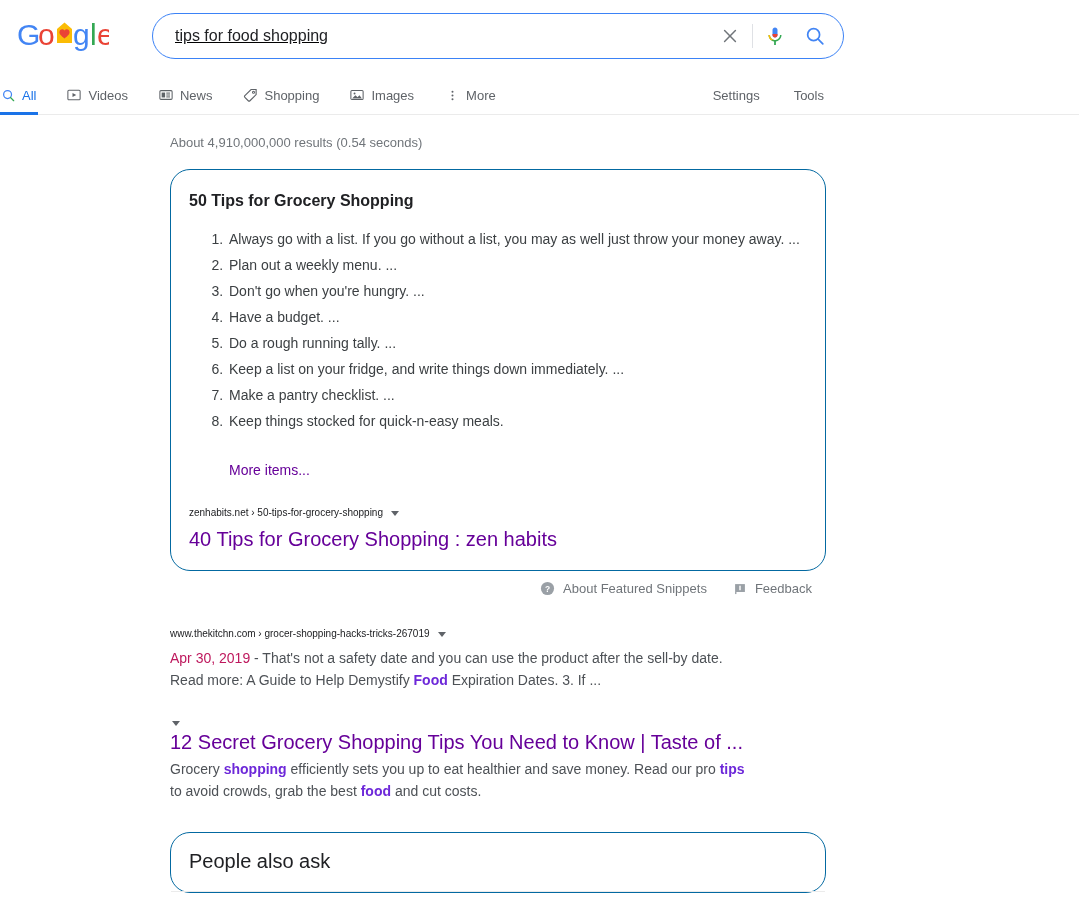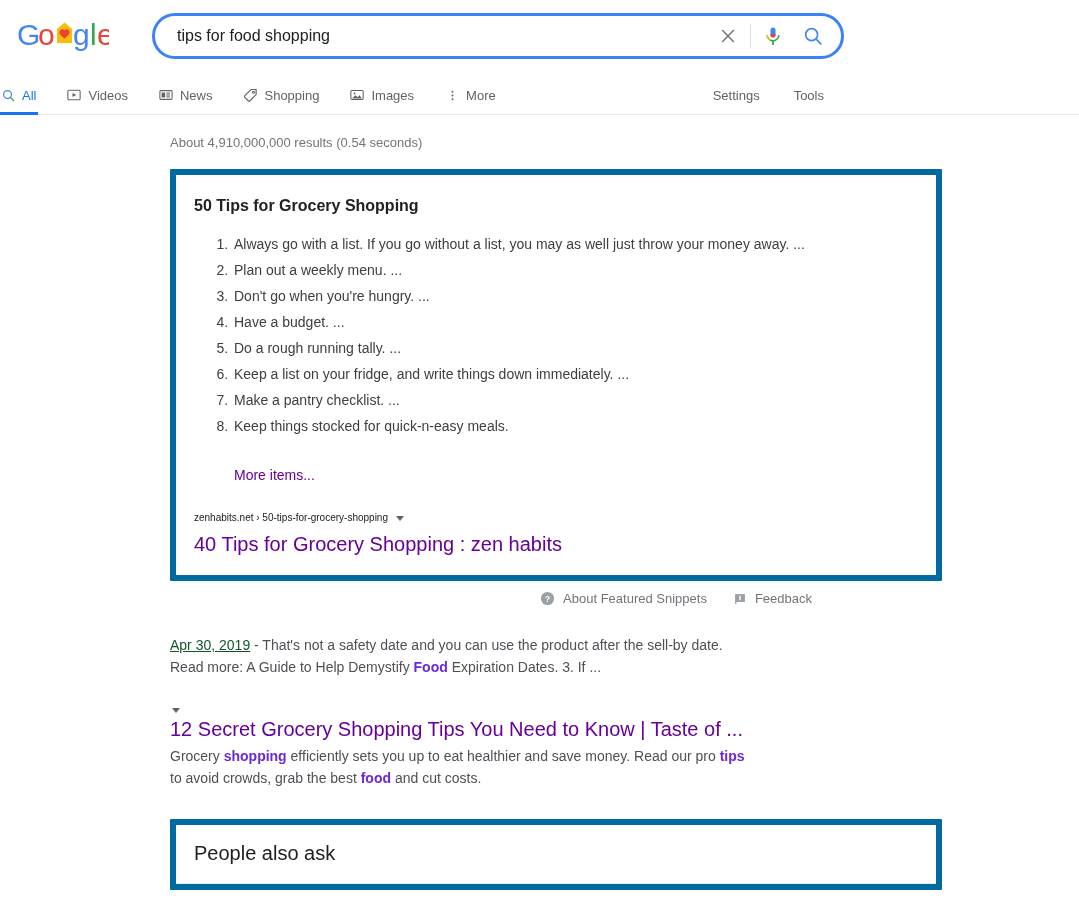--- a/index.html
+++ b/index.html
@@ -25,26 +25,27 @@
     height: 38px;
     display: flex;
     align-items: center;
   }
   .logo svg { display: block; }
 
   .searchbar {
     position: absolute;
     left: 152px; top: 13px;
     width: 692px; height: 46px;
-    border: 3px solid #3b82f6;
+    border: 1px solid #3b82f6;
     border-radius: 24px;
     background: #fff;
     display: flex;
     align-items: center;
     padding: 0 8px 0 20px;
+    text-decoration: underline;
   }
   .search-input {
     flex: 1;
     border: none;
     outline: none;
     font-size: 16px;
     color: #202124;
     font-family: "Liberation Sans", sans-serif;
     background: transparent;
     height: 28px;
@@ -119,23 +120,23 @@
     padding-left: 170px;
   }
   .stats {
     font-size: 13px;
     color: #70757a;
     padding-top: 20px;
     line-height: 16px;
   }
 
   .card {
-    width: 772px;
-    border: 6px solid #0369a1;
-    border-radius: 1px;
+    width: 656px;
+    border: 1px solid #0369a1;
+    border-radius: 20px;
     background: #fff;
     box-shadow: none;
   }
 
   
   .fs {
     margin-top: 18px;
     padding: 20px 18px 18px 18px;
   }
   .fs-title {
@@ -195,21 +196,21 @@
     cursor: pointer;
   }
   .res-title.visited { color: #609; }
   .res-desc {
     font-size: 14px;
     line-height: 22px;
     color: #4d5156;
     margin-top: 3px;
     width: 588px;
   }
-  .res-desc .date { color: #14532d; text-decoration: underline; }
+  .res-desc .date { color: #be185d; }
   .res-desc b { font-weight: bold; color: #6d28d9; }
 
   .fs-foot {
     width: 656px;
     display: flex;
     justify-content: flex-end;
     align-items: center;
     gap: 26px;
     margin-top: 10px;
     padding-right: 14px;
@@ -404,20 +405,24 @@
       <svg width="14" height="14" viewBox="0 0 16 16">
         <rect x="2.4" y="2.4" width="11.2" height="9" fill="#9aa0a6"></rect>
         <rect x="7.2" y="4.2" width="1.6" height="5.2" fill="#fff"></rect>
         <rect x="2.4" y="11.4" width="1.5" height="2.4" fill="#9aa0a6"></rect>
       </svg>
       <span>Feedback</span>
     </div>
   </div>
 
   <div class="result">
+    <div class="res-url">
+      <span class="u">www.thekitchn.com › grocer-shopping-hacks-tricks-267019</span>
+      <span class="res-caret"></span>
+    </div>
     <div class="res-desc">
       <span class="date">Apr 30, 2019</span><span><span> - That's not a safety date and you can use the product after the sell-by date. Read more: A Guide to Help Demystify </span><b>Food</b><span> Expiration Dates. 3. If ...</span></span>
     </div>
   </div>
 
   <div class="result r2">
     <div class="res-url">
       <span class="res-caret"></span>
     </div>
     <div class="res-title visited">12 Secret Grocery Shopping Tips You Need to Know | Taste of ...</div>

